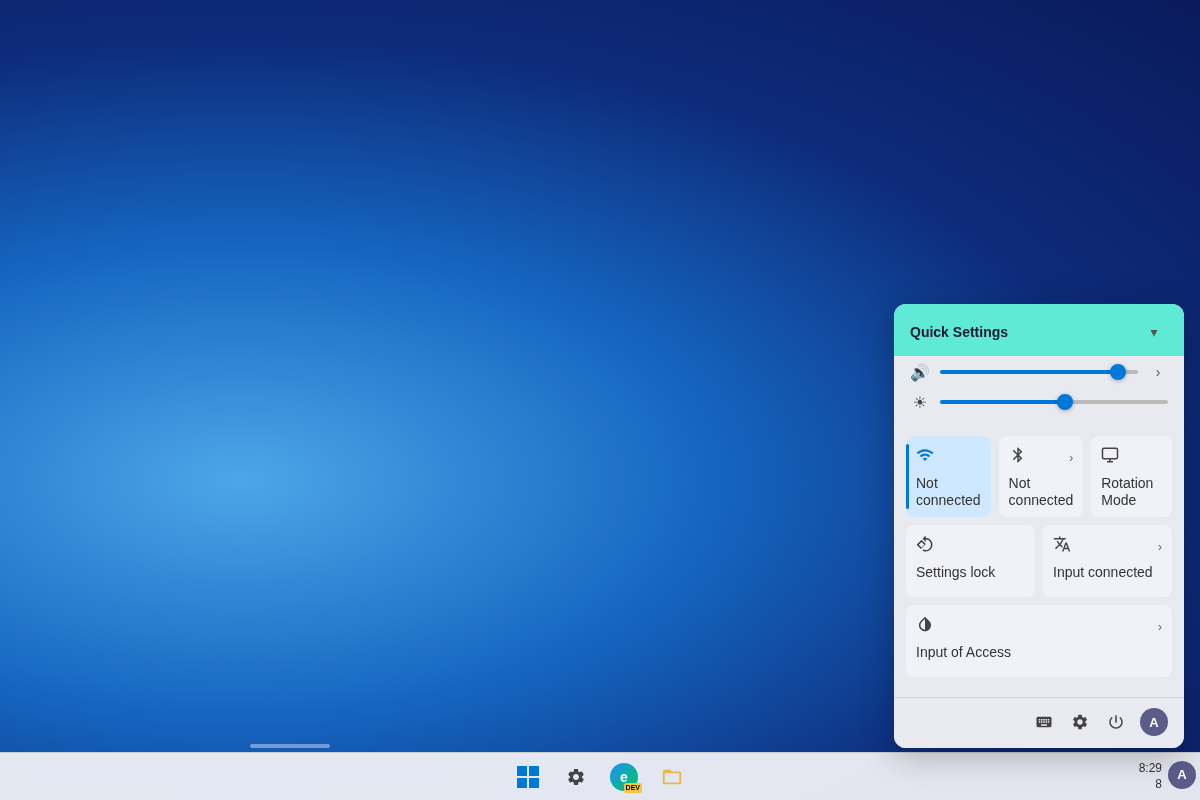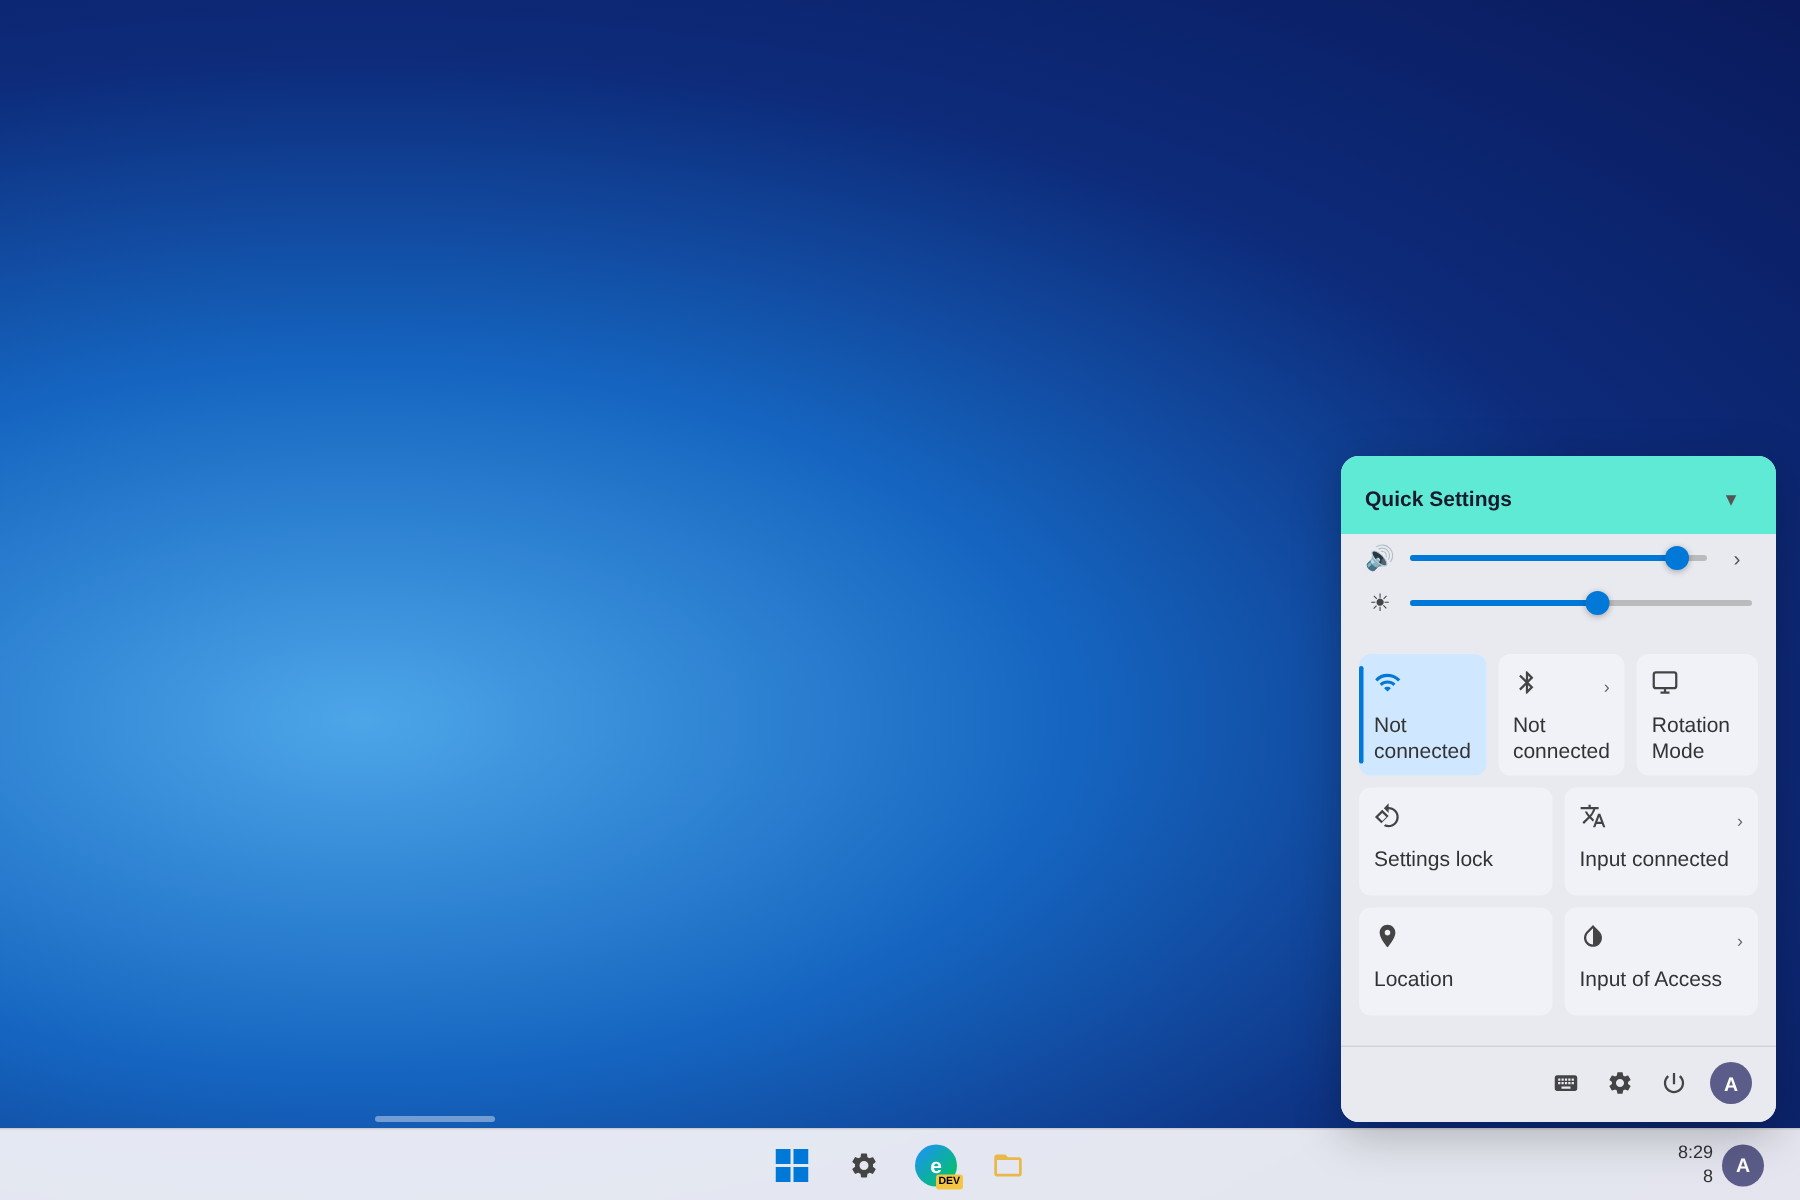--- a/index.html
+++ b/index.html
@@ -46,23 +46,22 @@
       display: flex;
       align-items: center;
       gap: 8px;
       position: absolute;
       left: 50%;
       transform: translateX(-50%);
     }
 
     #taskbar-right {
       display: flex;
-      align-items: center;
       gap: 6px;
-      padding-right: 24px;
+      padding-right: 4px;
     }
 
     .taskbar-btn {
       width: 40px;
       height: 40px;
       display: flex;
       align-items: center;
       justify-content: center;
       border-radius: 4px;
       cursor: pointer;
@@ -451,30 +450,20 @@
             <span class="tile-arrow">›</span>
           </div>
           <span class="tile-label">Input connected</span>
         </div>
 
       </div>
 
       <div class="tiles-row">
 
 
-        <div class="tile">
-          <div class="tile-header">
-            <span class="tile-icon">
-              <svg width="18" height="18" viewBox="0 0 24 24" fill="#444">
-                  <path d="M12 2C8.13 2 5 5.13 5 9c0 5.25 7 13 7 13s7-7.75 7-13c0-3.87-3.13-7-7-7zm0 9.5c-1.38 0-2.5-1.12-2.5-2.5s1.12-2.5 2.5-2.5 2.5 1.12 2.5 2.5-1.12 2.5-2.5 2.5z"></path>
-                </svg>
-            </span>
-          </div>
-          <span class="tile-label">Location</span>
-        </div>
 
         <div class="tile">
           <div class="tile-header">
             <span class="tile-icon">
               <svg width="18" height="18" viewBox="0 0 24 24" fill="#444">
                   <path d="M17.66 7.93L12 2.27 6.34 7.93c-3.12 3.12-3.12 8.19 0 11.31C7.9 20.8 9.95 21.58 12 21.58c2.05 0 4.1-.78 5.66-2.34 3.12-3.12 3.12-8.19 0-11.31zM12 19.59c-1.6 0-3.11-.62-4.24-1.76C6.62 16.69 6 15.19 6 13.59s.62-3.11 1.76-4.24L12 5.1v14.49z"></path>
                 </svg>
             </span>
             <span class="tile-arrow">›</span>
           </div>

